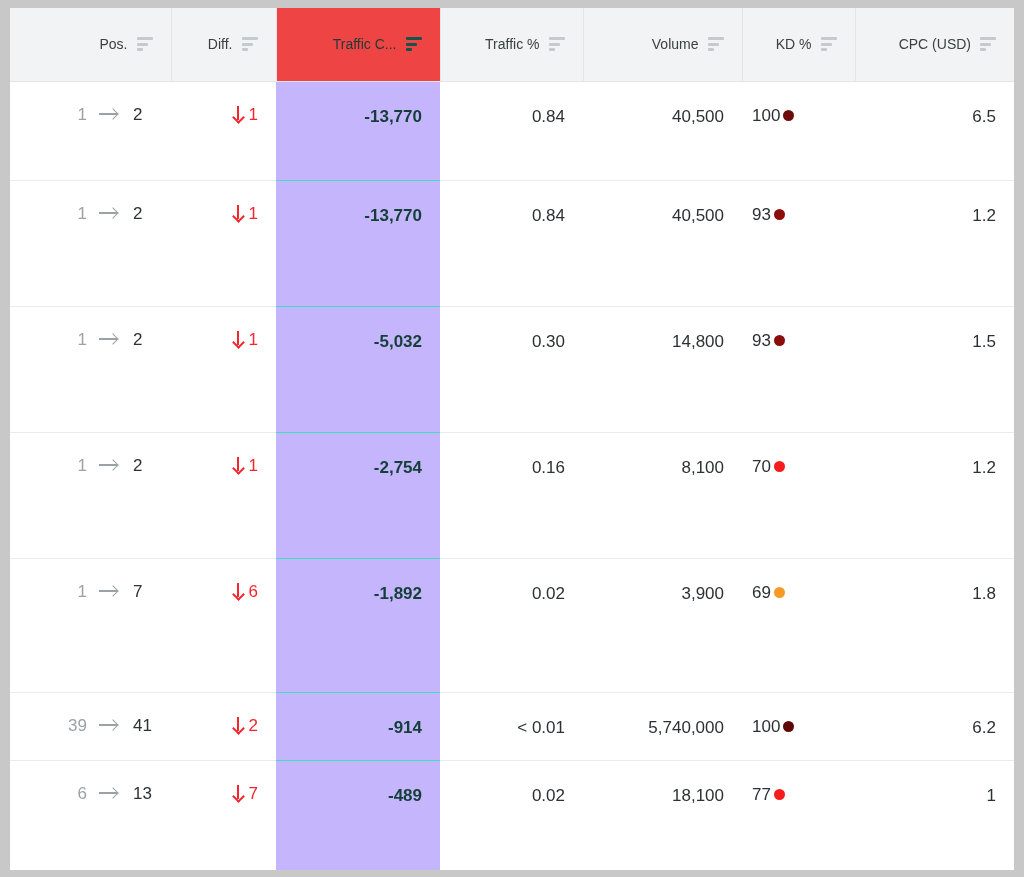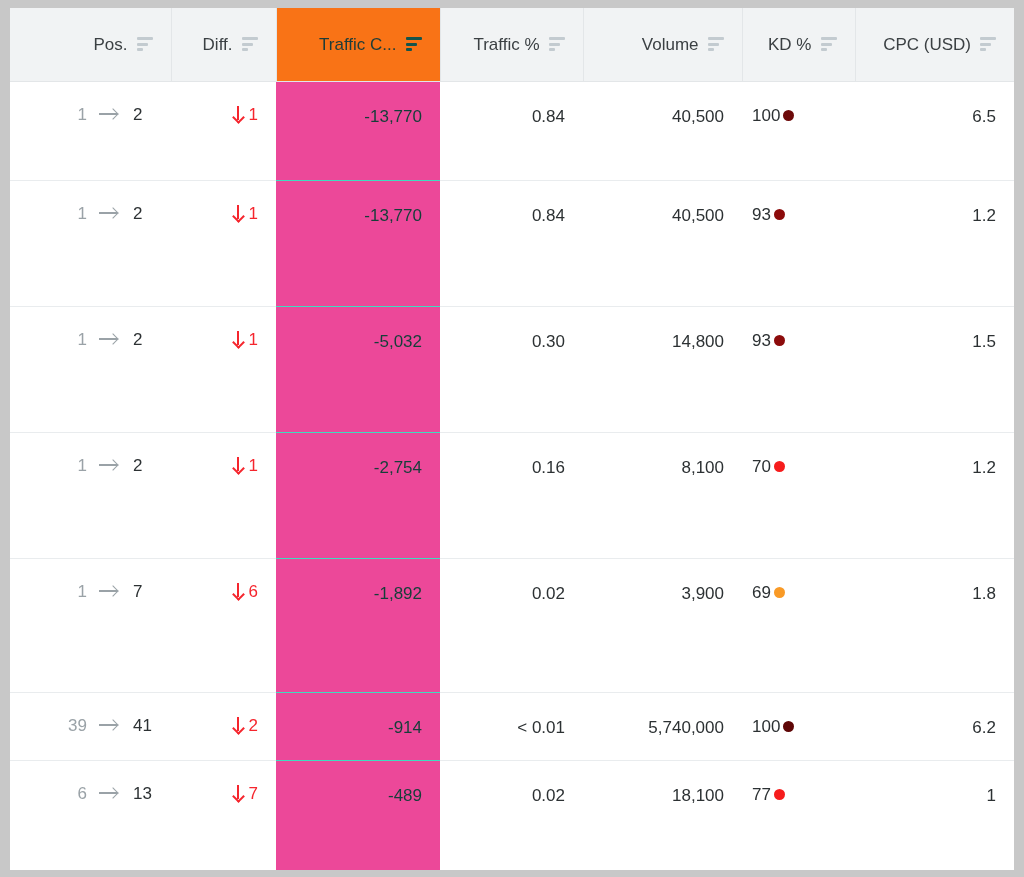--- a/index.html
+++ b/index.html
@@ -41,31 +41,31 @@
   col.c-cpc     { width: 159px; }
 
   
   thead th {
     height: 73px;
     background: #f1f3f4;
     border-right: 1px solid #e3e6e8;
     border-bottom: 1px solid #e3e6e8;
     padding: 0 18px 0 10px;
     font-weight: normal;
-    font-size: 17px;
+    font-size: 14px;
     color: #3b4043;
     text-align: right;
     vertical-align: middle;
     box-sizing: border-box;
     white-space: nowrap;
   }
   thead th:last-child { border-right: none; }
 
   thead th.sorted {
-    background: #f97316;
+    background: #ef4444;
     color: #1d3c39;
   }
 
   .th-inner {
     display: flex;
     align-items: center;
     justify-content: flex-end;
     gap: 9px;
   }
   .th-label { line-height: 1; }
@@ -95,23 +95,24 @@
     padding: 0 18px 0 10px;
     font-size: 17px;
     color: #2c3133;
     text-align: right;
     vertical-align: top;
     box-sizing: border-box;
     white-space: nowrap;
   }
   tbody tr:last-child td { border-bottom: none; }
   tbody td.tc-cell {
-    background: #ec4899;
+    background: #c4b5fd;
     border-bottom: 1px solid #3fdcc0;
     color: #143f39;
+    font-weight: bold;
   }
   tbody tr:last-child td.tc-cell { border-bottom: none; }
 
   .cell-line {
     padding-top: 26px;
     line-height: 1;
     display: block;
   }
 
   

